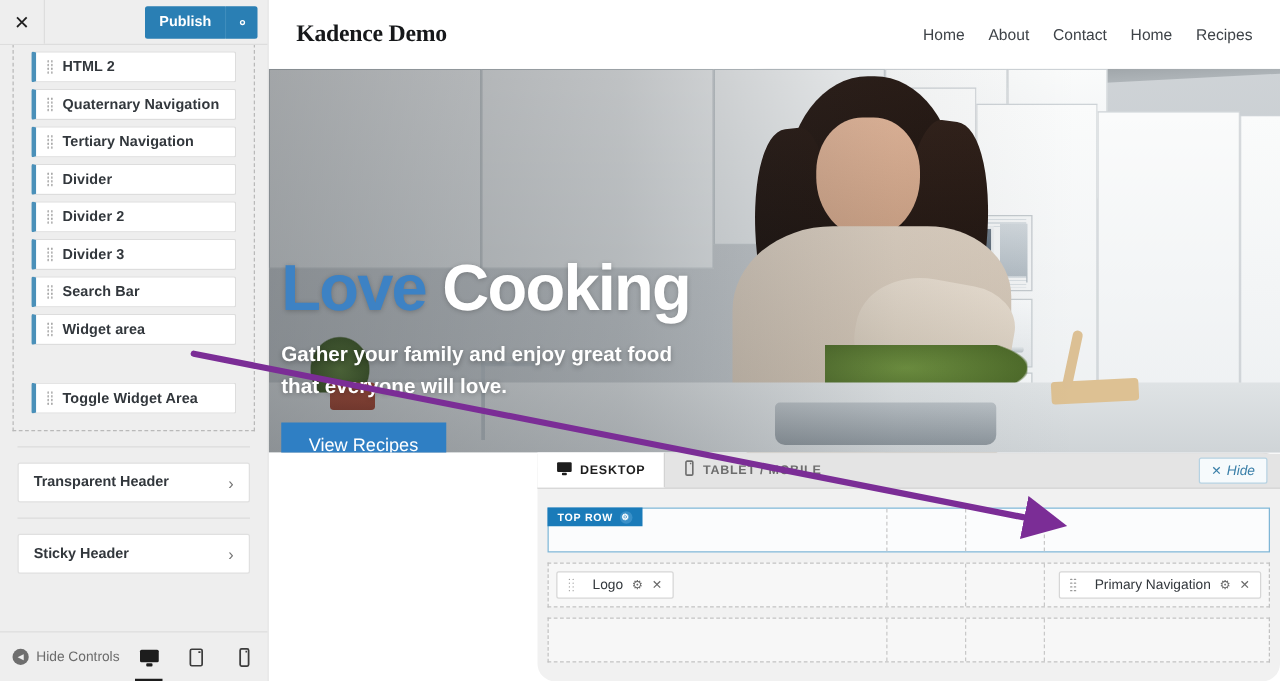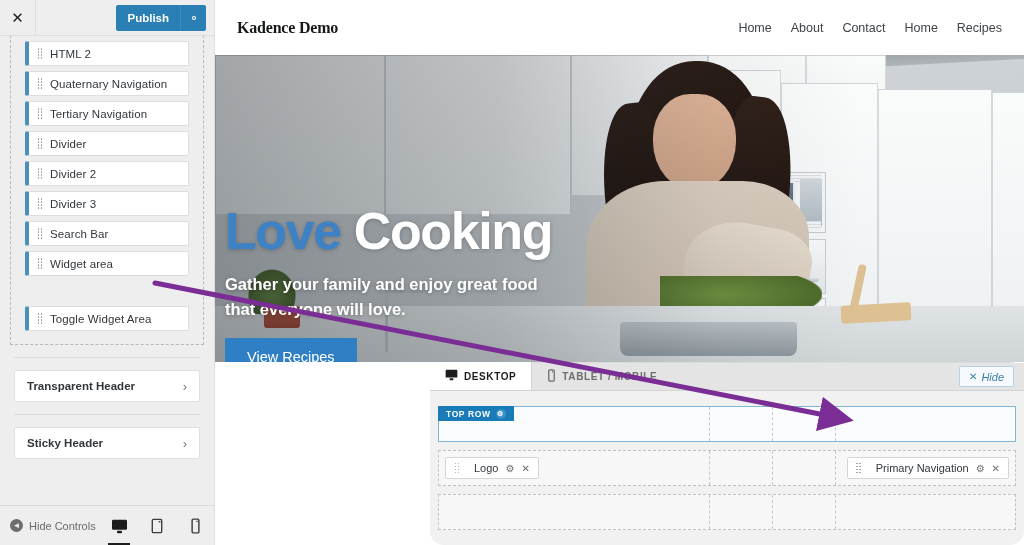--- a/index.html
+++ b/index.html
@@ -42,21 +42,21 @@
   }
 
   #sidebar-scroll {
     flex: 1 1 auto; overflow: hidden; position: relative;
     background: #eeeeee;
   }
   .dropzone {
     margin: 0 10px; border: 1px dashed #b9b9b9; background: transparent;
     padding: 6px 0 8px 0;
   }
-  .dz-top { border-top: none; margin-top: -6px; }
+  .dz-top { border-top: none; margin-top: -6px; font-weight: bold; }
   .item-row {
     background: #ffffff; border: 1px solid #dddddd; border-left: 4px solid #4a90b9;
     margin: 5px 14px; height: 25px; display: flex; align-items: center;
     padding-left: 6px; cursor: grab; border-radius: 2px;
   }
   .grip {
     width: 10px; height: 12px; margin-right: 5px;
     display: grid; grid-template-columns: 3px 3px; grid-template-rows: repeat(4, 3px);
     align-content: center; justify-content: center; gap: 0;
   }
@@ -98,21 +98,21 @@
   
   #preview { position: absolute; left: 215px; top: 0; width: 809px; height: 545px;
     background: #fff; overflow: hidden; }
 
   
   #site-header {
     height: 55px; background: #ffffff; display: flex; align-items: center;
     padding: 0 22px; justify-content: space-between; position: relative; z-index: 5;
   }
   #site-title { font-family: "Liberation Serif", serif; font-weight: bold;
-    font-size: 16px; color: #16181a; letter-spacing: -.2px; }
+    font-size: 19px; color: #16181a; letter-spacing: -.2px; }
   #site-nav { display: flex; gap: 19px; align-items: center; }
   #site-nav a { font-size: 12.5px; color: #3e4348; text-decoration: none; cursor: pointer; }
 
   
   #hero { position: relative; height: 307px; overflow: hidden; }
   .kitchen { position: absolute; inset: 0; }
   .k-wall { position:absolute; inset:0; background: linear-gradient(175deg,#d3d7da 0%, #c9ced2 40%, #bcc2c6 100%); }
   .k-ceiling { position:absolute; top:0; left:48%; width:52%; height:26px;
     background: linear-gradient(180deg,#8e9498,#aeb4b8); transform: skewY(-3deg); transform-origin: left top;}
   .cab { position:absolute; background: linear-gradient(180deg,#f4f6f7,#e6eaec);

